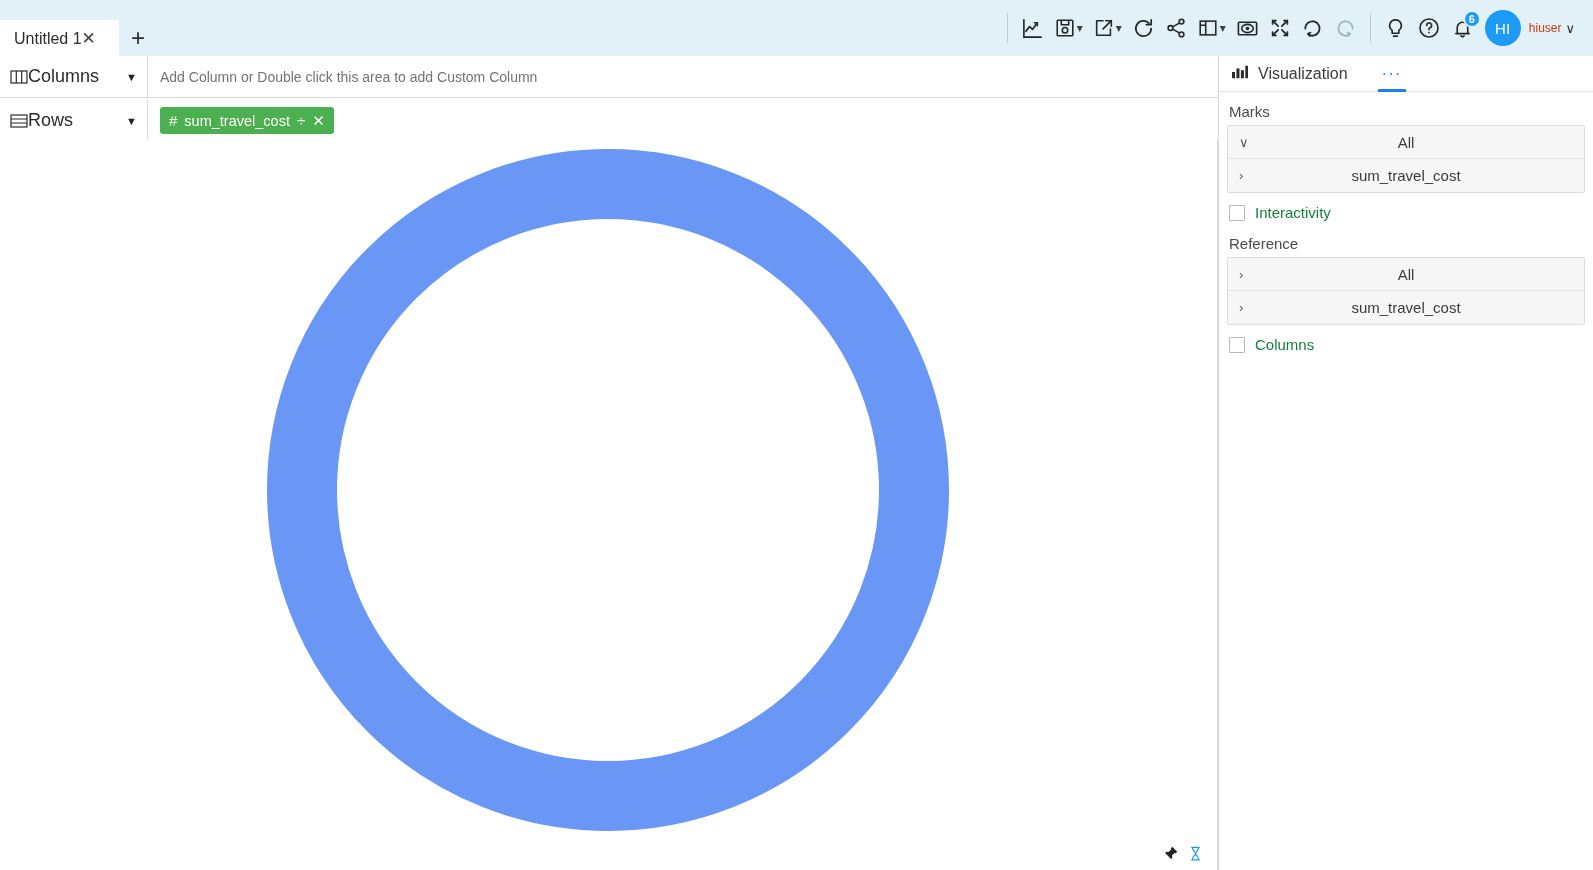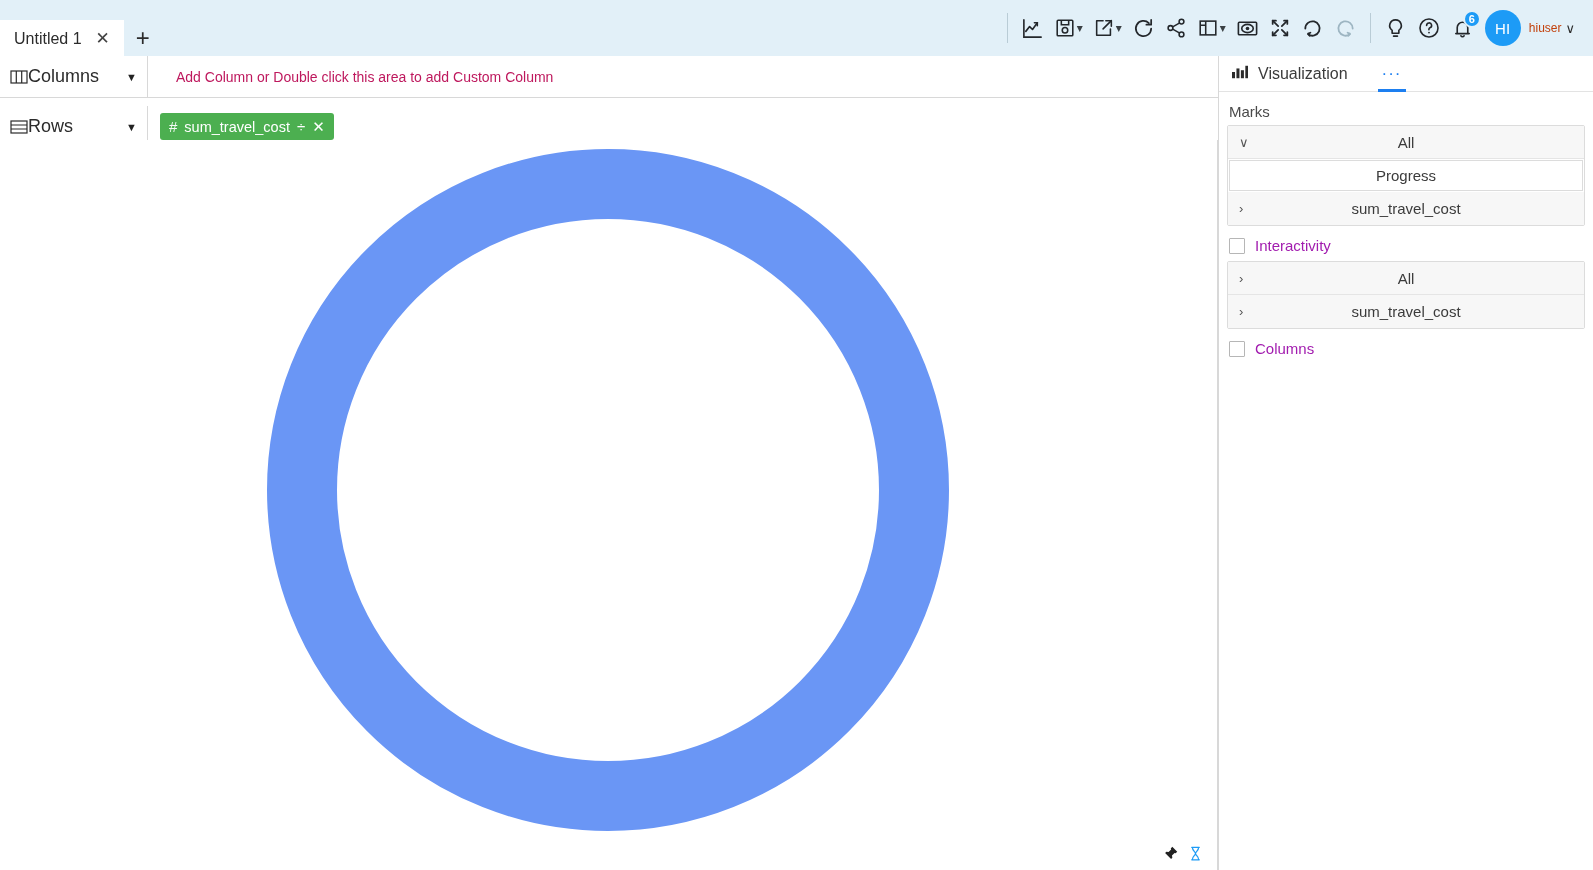--- a/index.html
+++ b/index.html
@@ -12,21 +12,21 @@
   #app { position: relative; width: 1593px; height: 870px; }
 
   
   .topbar {
     position: absolute; top: 0; left: 0; width: 1593px; height: 56px;
     background: #e2f0f8; display: flex; align-items: flex-end;
   }
   .tabstrip { display: flex; align-items: flex-end; height: 56px; }
   .tab {
     background: #ffffff; height: 36px; min-width: 119px;
-    display: flex; align-items: center; gap: 14px;
+    display: flex; align-items: center; 
     padding: 0 14px 0 14px; font-size: 16px; color: #333;
     border-top: 1px solid #ffffff;
   }
   .tab-title { font-size: 16px; color: #2b2b2b; white-space: nowrap; }
   .tab-close { font-size: 17px; color: #444; line-height: 1; cursor: pointer; }
   .tab-add {
     width: 38px; height: 36px; display: flex; align-items: center;
     justify-content: center; font-size: 24px; color: #2b2b2b;
     font-weight: 300; cursor: pointer;
   }
@@ -60,31 +60,31 @@
   .user-name { font-size: 12px; color: #c2410c; }
   .user-caret { font-size: 13px; color: #2b2b2b; margin-left: -4px; }
 
   
   .shelf-row {
     position: absolute; left: 0; width: 1218px; height: 42px;
     display: flex; align-items: center;
     border-bottom: 1px solid #d8d8d8; background: #fff;
   }
   #shelf-columns { top: 56px; }
-  #shelf-rows { top: 106px; }
+  #shelf-rows { top: 100px; }
   .shelf-label {
     width: 148px; height: 100%; display: flex; align-items: center;
     gap: 0; padding: 0 10px; border-right: 1px solid #d8d8d8;
     flex: 0 0 148px;
   }
   .shelf-label .icn { width: 18px; height: 16px; display:block; }
   .shelf-title { font-size: 18px; color: #2b2b2b; flex: 1; }
   .shelf-caret { font-size: 11px; color: #222; }
   .shelf-drop { flex: 1; height: 100%; display: flex; align-items: center; padding: 0 12px; }
-  .shelf-placeholder { font-size: 14px; color: #be185d; margin-left: 16px; }
+  .shelf-placeholder { font-size: 14px; color: #737373; }
   .pill {
     display: inline-flex; align-items: center; gap: 7px;
     background: #4caf50; color: #fff; border-radius: 3px;
     height: 27px; padding: 0 9px; font-size: 14.5px; cursor: pointer;
   }
   .pill .hash { font-size: 15px; opacity: .95; }
   .pill .divsym { font-size: 15px; }
   .pill .xsym { font-size: 15px; }
 
   
@@ -145,21 +145,21 @@
     border-bottom: 1px solid #e5e5e5;
   }
   .chk-row {
     display: flex; align-items: center; gap: 10px;
     padding: 9px 2px 7px 2px; cursor: pointer;
   }
   .chk {
     width: 16px; height: 16px; border: 1px solid #b6b6b6;
     background: #fff; border-radius: 1px; flex: 0 0 16px;
   }
-  .chk-label { font-size: 15px; color: #a21caf; }
+  .chk-label { font-size: 15px; color: #15803d; }
   .rpanel-footer {
     height: 36px; border-top: 1px solid #e3e3e3;
     display: flex; align-items: center; justify-content: flex-end;
     padding-right: 14px;
   }
 </style>
 </head>
 <body>
 
 <div id="app">
@@ -393,33 +393,31 @@
     </div>
 
     <div class="rp-body">
 
       <div class="sec-label">Marks</div>
       <div class="grp">
         <div class="grp-row shaded">
           <span class="chev">∨</span>
           <span>All</span>
         </div>
-        <div class="grp-row boxed">
-          <span>Progress</span>
-        </div>
         <div class="grp-row shaded">
           <span class="chev">›</span>
           <span>sum_travel_cost</span>
         </div>
       </div>
       <div class="chk-row">
         <span class="chk"></span>
         <span class="chk-label">Interactivity</span>
       </div>
 
+      <div class="sec-label">Reference</div>
       <div class="grp">
         <div class="grp-row shaded">
           <span class="chev">›</span>
           <span>All</span>
         </div>
         <div class="grp-row shaded">
           <span class="chev">›</span>
           <span>sum_travel_cost</span>
         </div>
       </div>

